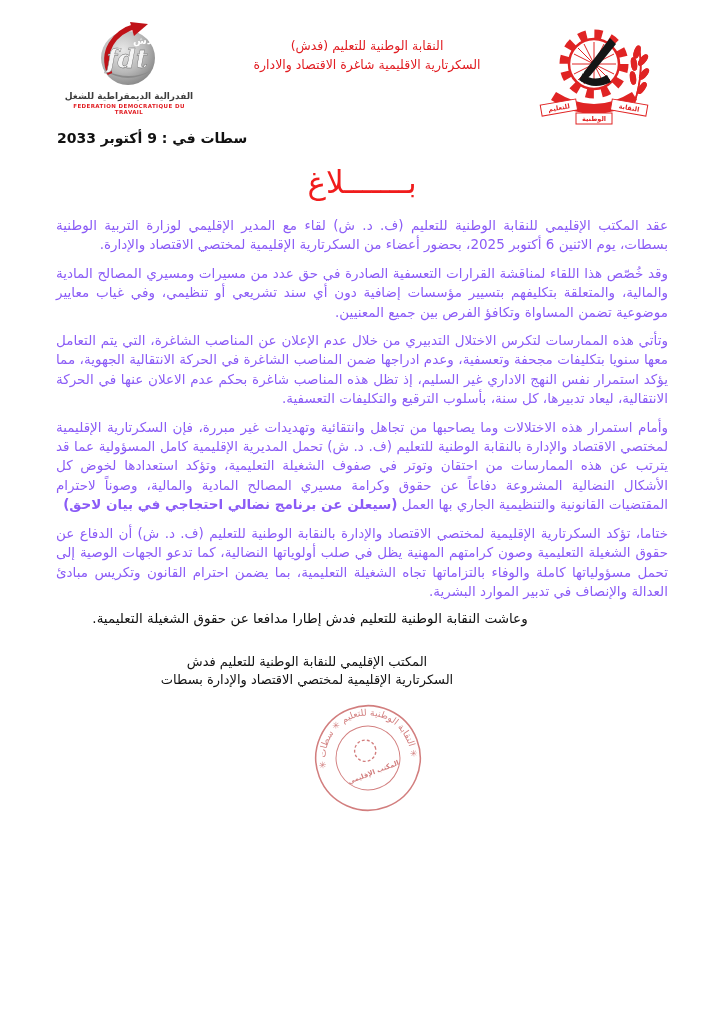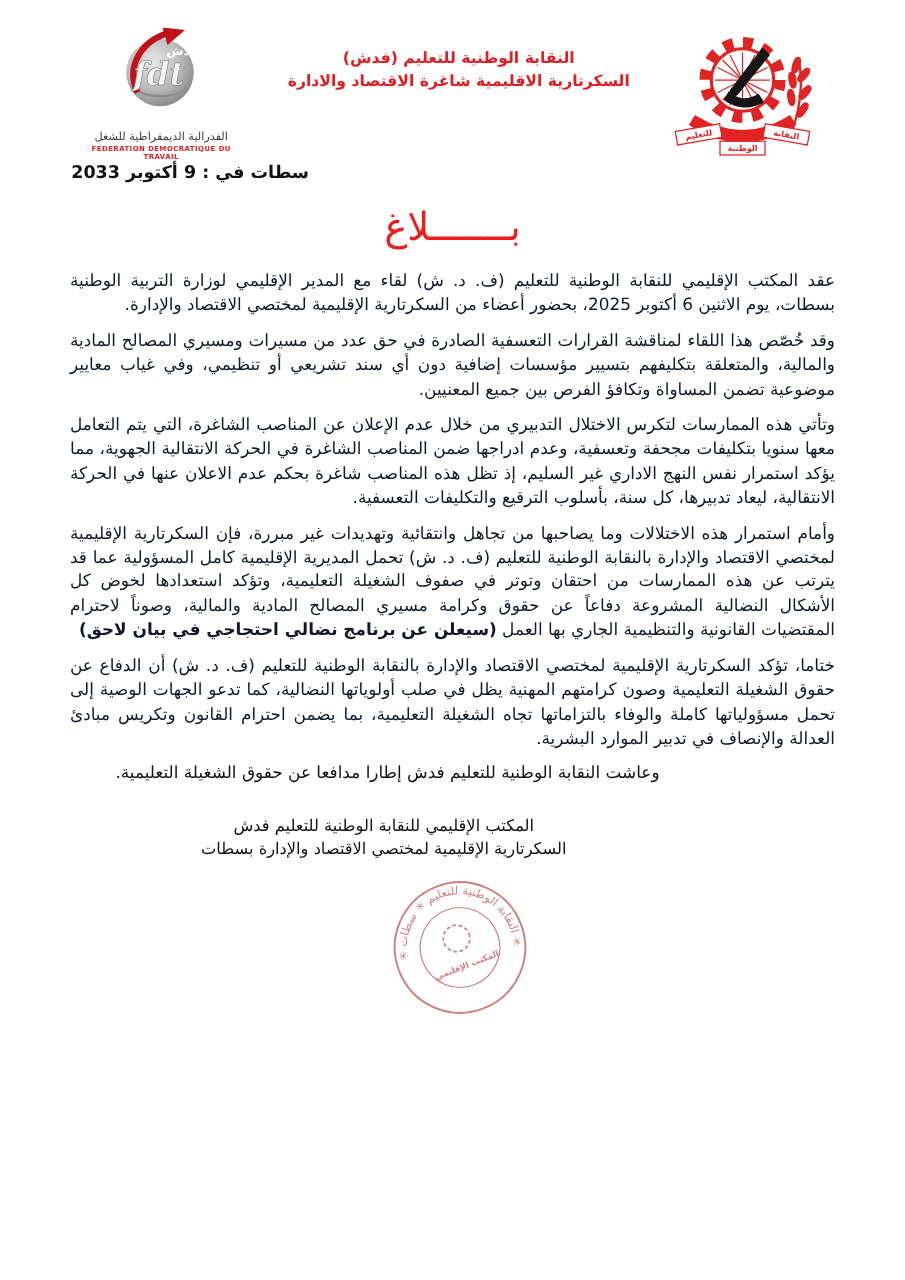--- a/index.html
+++ b/index.html
@@ -7,42 +7,42 @@
     position:relative;
     width:724px;height:1024px;
     background:#ffffff;
     font-family:"DejaVu Sans",sans-serif;
     color:#111;
     overflow:hidden;
   }
   
   .header{position:relative;height:128px;}
   .fdt-logo{position:absolute;left:64px;top:22px;width:130px;text-align:center;}
-  .fdt-caption-ar{font-size:9px;font-weight:normal;color:#3d3d3d;margin-top:15px;direction:rtl;}
+  .fdt-caption-ar{font-size:9px;font-weight:bold;color:#3d3d3d;margin-top:1px;direction:rtl;}
   .fdt-caption-fr{font-size:5.5px;font-weight:bold;color:#e11d22;letter-spacing:.4px;margin-top:2px;}
   .org-block{
     position:absolute;left:217px;top:36px;width:300px;
     text-align:center;direction:rtl;
-    color:#e11d22;font-weight:bold;font-size:12.5px;line-height:19px;
+    color:#e11d22;font-weight:normal;font-size:12.5px;line-height:19px;
   }
   .emblem{position:absolute;left:531px;top:24px;width:126px;}
   .date-line{
     padding-left:57px;font-weight:bold;font-size:14px;margin-top:2px;
   }
   .date-line bdo, .date-line span{direction:rtl;unicode-bidi:embed;display:inline-block;}
   
   .doc-title{
     margin:18px 0 0;text-align:center;
     color:#f01c1c;font-size:31px;font-weight:normal;
     direction:rtl;
   }
   
   .content{
     padding:16px 56px 0;direction:rtl;text-align:justify;
-    font-size:13.5px;line-height:19.4px;color:#0f172a;
+    font-size:13.5px;line-height:19.4px;color:#8b5cf6;
   }
   .content p{margin:0 0 9px;}
   .content b{font-weight:bold;}
   .closing{
     margin-top:3px;text-align:center;direction:rtl;
     font-size:13.5px;transform:translateX(-52px);
   }
   .signature{
     margin-top:27px;text-align:center;direction:rtl;
     font-size:13px;line-height:17.5px;transform:translateX(-55px);

